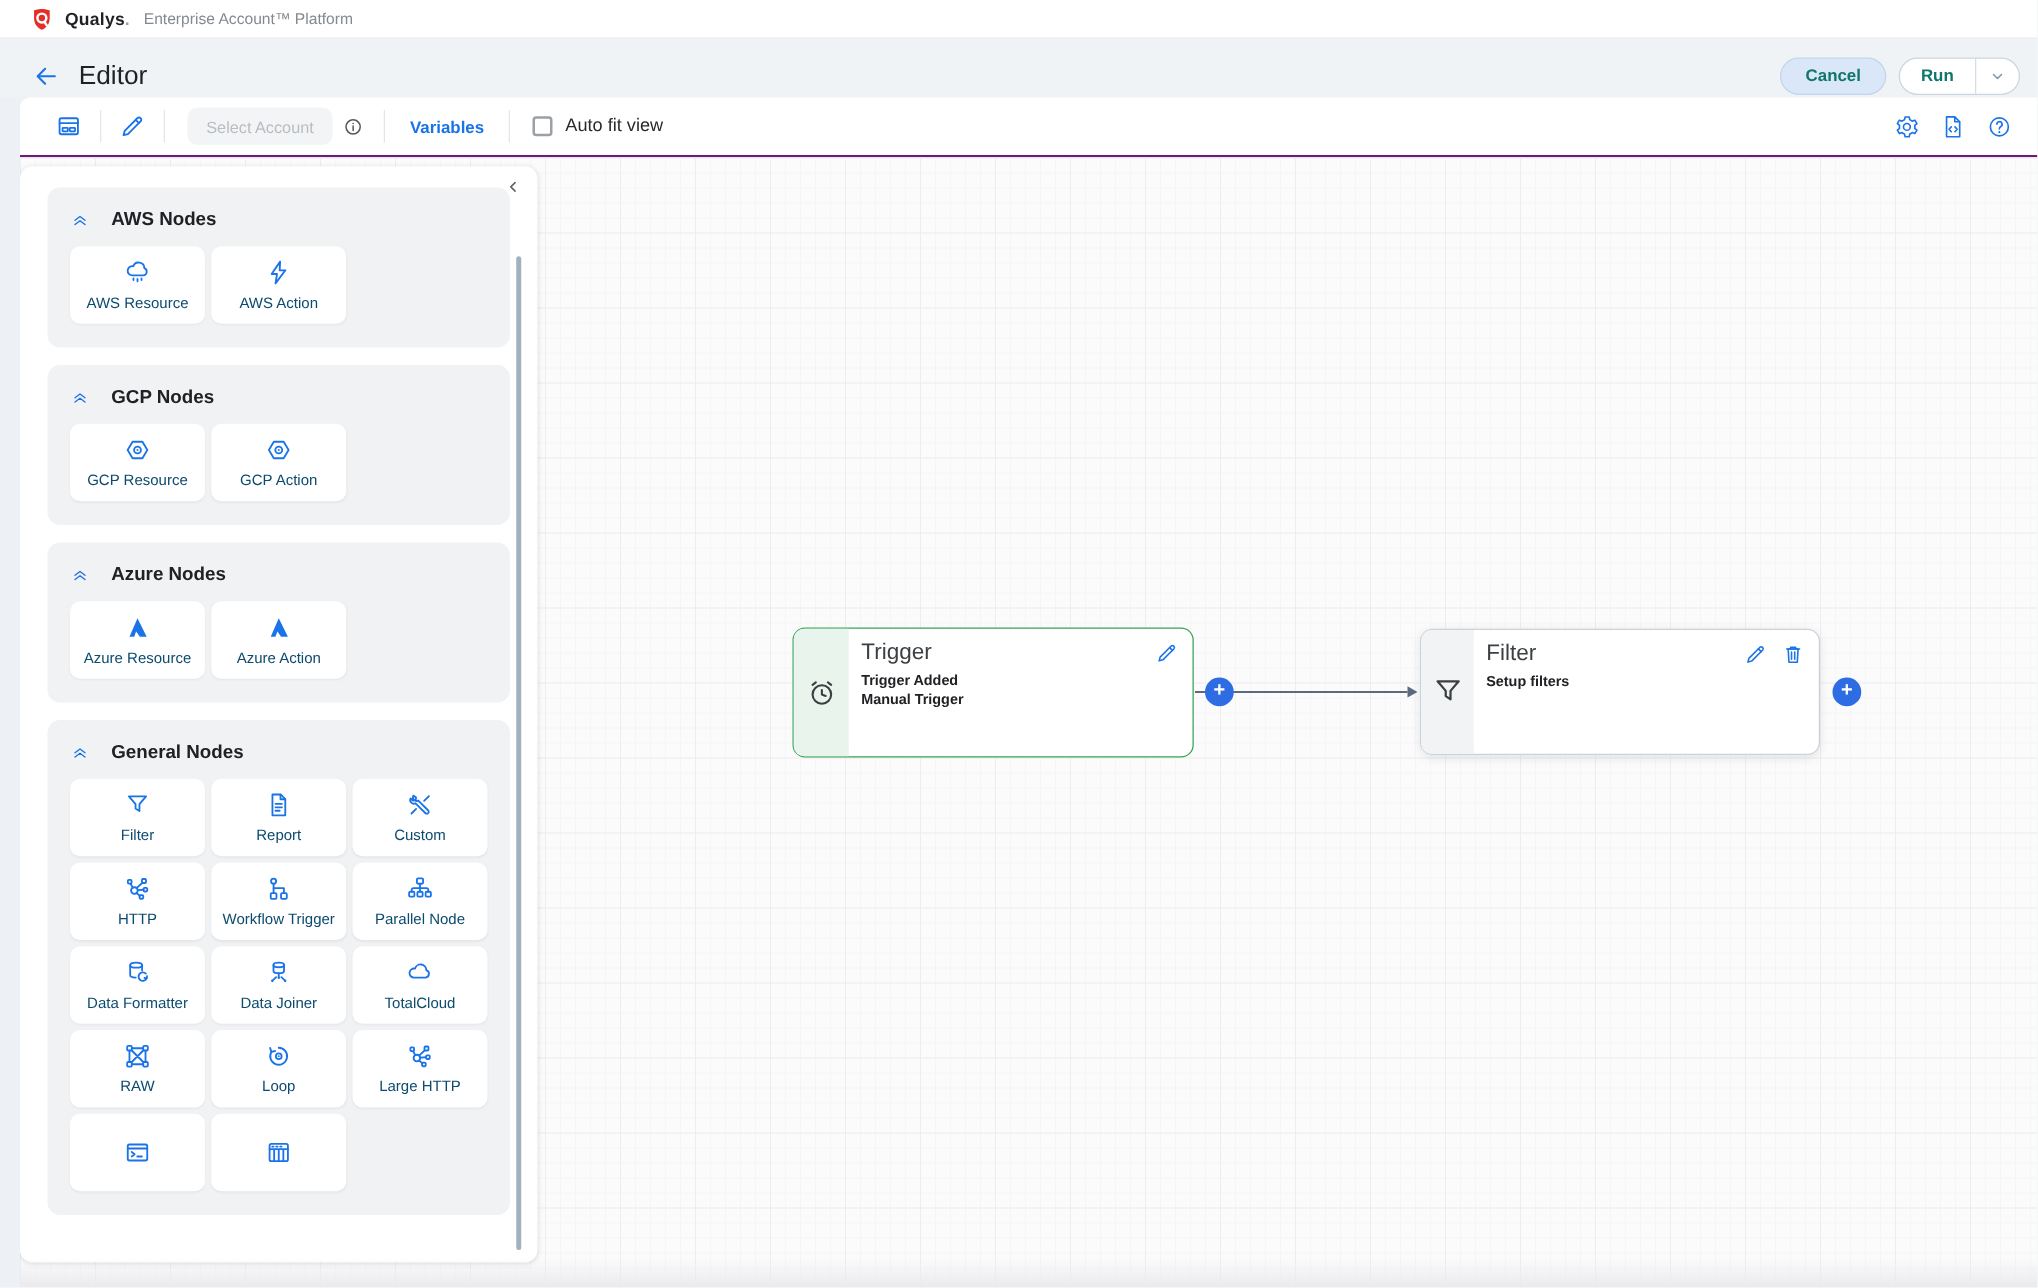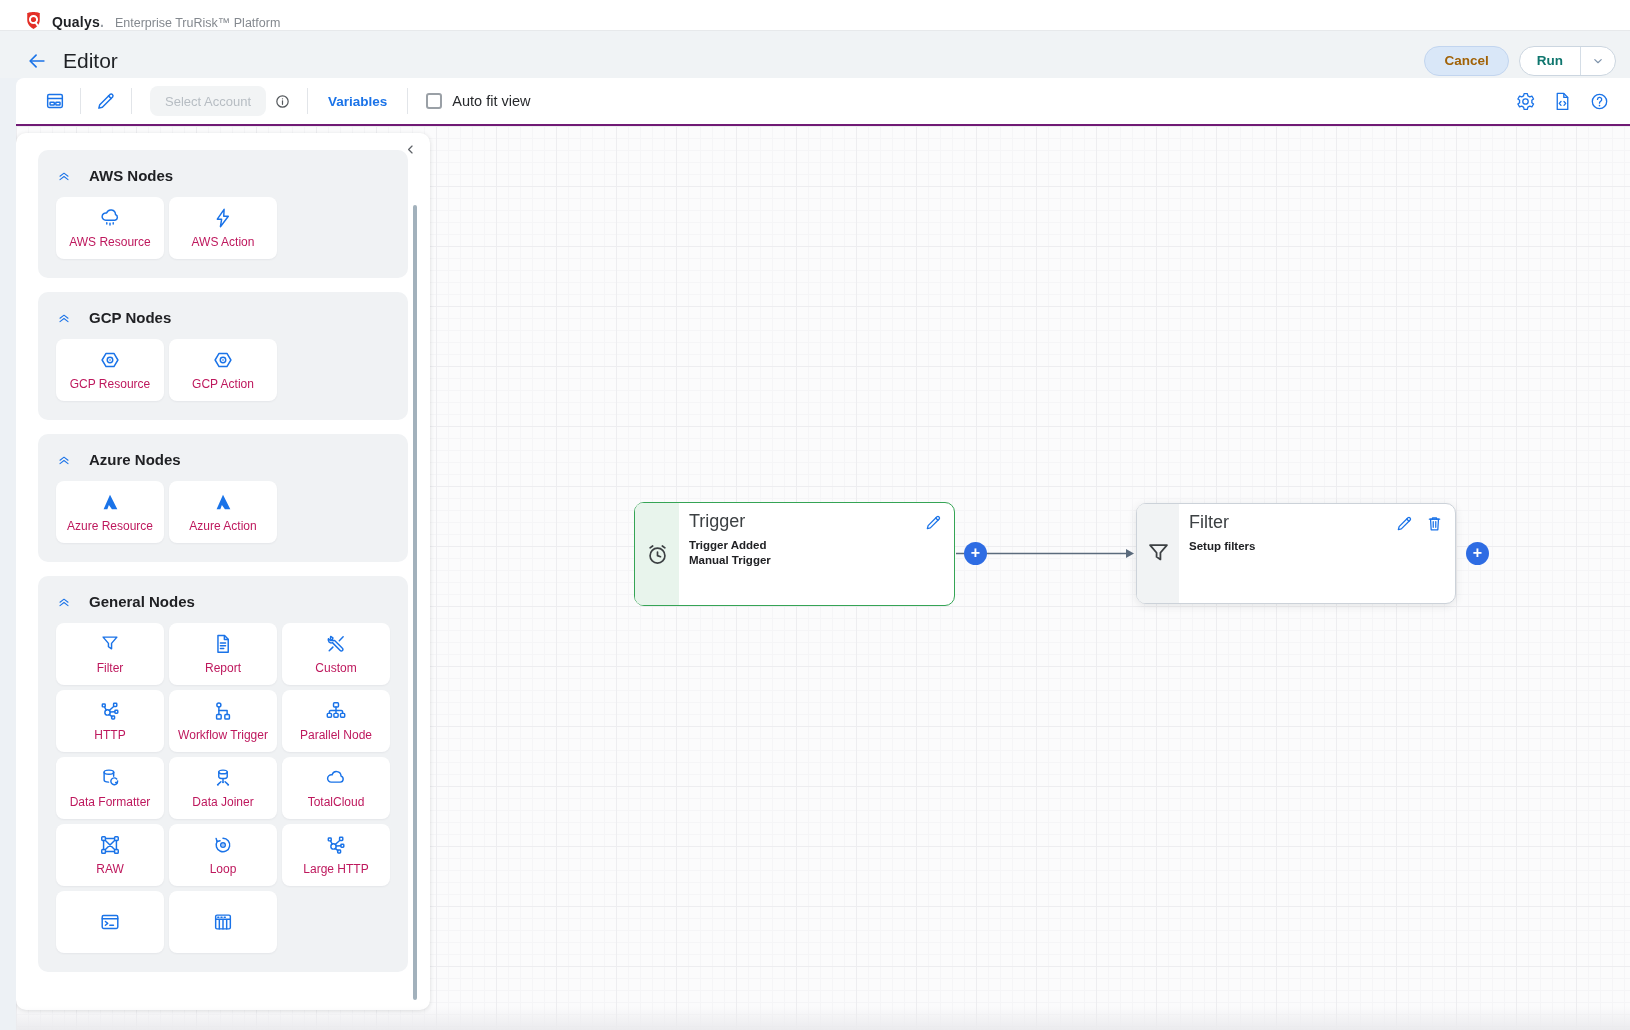--- a/index.html
+++ b/index.html
@@ -8,38 +8,38 @@
     font-family:"Liberation Sans","DejaVu Sans",sans-serif;
     background:#edf1f5; color:#202124;
     -webkit-font-smoothing:antialiased;
   }
   svg { display:block; }
   .icon { display:inline-flex; align-items:center; justify-content:center; }
 
   
   .topbar {
     height:31px; background:#ffffff; border-bottom:1px solid #e7e9eb;
-    display:flex; align-items:flex-end; padding-left:24px; gap:9px;
+    display:flex; align-items:center; padding-left:24px; gap:9px;
   }
   .qlogo { width:19px; height:19px; }
   .brand { font-size:14px; font-weight:700; color:#1f2125; letter-spacing:.2px; }
   .brand-dot { color:#9aa0a6; font-weight:700; }
   .platform { font-size:12.5px; color:#84898f; margin-left:2px; }
 
   
   .pagehead {
     height:47px; background:#f0f3f5; display:flex; align-items:center;
     padding:12px 14px 0 26px;
   }
   .back-btn { color:#1a73e8; width:22px; height:22px; cursor:pointer; }
   .page-title { font-size:21px; font-weight:500; color:#1f2125; margin-left:15px; }
   .head-right { margin-left:auto; display:flex; align-items:center; gap:10px; }
   .btn-cancel {
     height:30px; padding:0 19px; border-radius:16px; border:1px solid #c2d5ef;
-    background:#d9e7f8; color:#a16207; font-size:13.5px; font-weight:600;
+    background:#d9e7f8; color:#0f766e; font-size:13.5px; font-weight:600;
     display:flex; align-items:center; cursor:pointer;
   }
   .btn-run {
     height:30px; border-radius:16px; border:1px solid #ccd6e0; background:#ffffff;
     display:flex; align-items:stretch; overflow:hidden;
   }
   .btn-run .run-label {
     padding:0 17px; display:flex; align-items:center; font-size:13.5px;
     font-weight:600; color:#0f766e;
   }
@@ -101,21 +101,21 @@
   .sec-head { display:flex; align-items:center; gap:17px; }
   .sec-chev { width:16px; height:16px; color:#1a73e8; cursor:pointer; }
   .sec-title { font-size:15px; font-weight:600; color:#202124; }
   .ngrid { margin-top:13px; display:grid; grid-template-columns:repeat(3,1fr); gap:5px; }
   .ncard {
     background:#ffffff; border-radius:8px; height:62px; cursor:grab;
     display:flex; flex-direction:column; align-items:center; justify-content:center;
     box-shadow:0 1px 2px rgba(16,24,40,.05);
   }
   .nicon { width:22px; height:22px; color:#1a73e8; }
-  .nlabel { margin-top:6px; font-size:12px; color:#be185d; }
+  .nlabel { margin-top:6px; font-size:12px; color:#0c4a6e; }
   .panel-scrollbar {
     position:absolute; right:13px; top:72px; bottom:10px; width:4px;
     background:#a2b1bc; border-radius:2px;
   }
 
   
   .flow-node { position:absolute; background:#ffffff; display:flex; }
   .node-trigger {
     left:618px; top:376px; width:321px; height:104px;
     border:1.5px solid #35a455; border-radius:10px;
@@ -152,21 +152,21 @@
 
 <div class="topbar">
   <span class="icon qlogo">
     <svg viewBox="0 0 24 24">
         <path fill="#e32f27" d="M12 1.4c4.3 0 7.9 1.4 7.9 1.4v8.3c0 5.7-4 9.8-7.9 11.5C8.1 20.9 4.1 16.8 4.1 11.1V2.8S7.7 1.4 12 1.4z"></path>
         <circle cx="12" cy="10.7" r="4.5" fill="none" stroke="#ffffff" stroke-width="2.5"></circle>
         <path d="M14.5 14.4 16.9 18" stroke="#ffffff" stroke-width="2.5" fill="none" stroke-linecap="round"></path>
       </svg>
   </span>
   <span class="brand"><span>Qualys</span><span class="brand-dot">.</span></span>
-  <span class="platform">Enterprise TruRisk™ Platform</span>
+  <span class="platform">Enterprise Account™ Platform</span>
 </div>
 
 <div class="pagehead">
   <span class="icon back-btn">
     <svg viewBox="0 0 24 24" fill="none" stroke="currentColor" stroke-width="1.8" stroke-linecap="round" stroke-linejoin="round">
         <path d="M19.5 12h-14"></path>
         <path d="m11 5.5-6.5 6.5 6.5 6.5"></path>
       </svg>
   </span>
   <span class="page-title">Editor</span>

